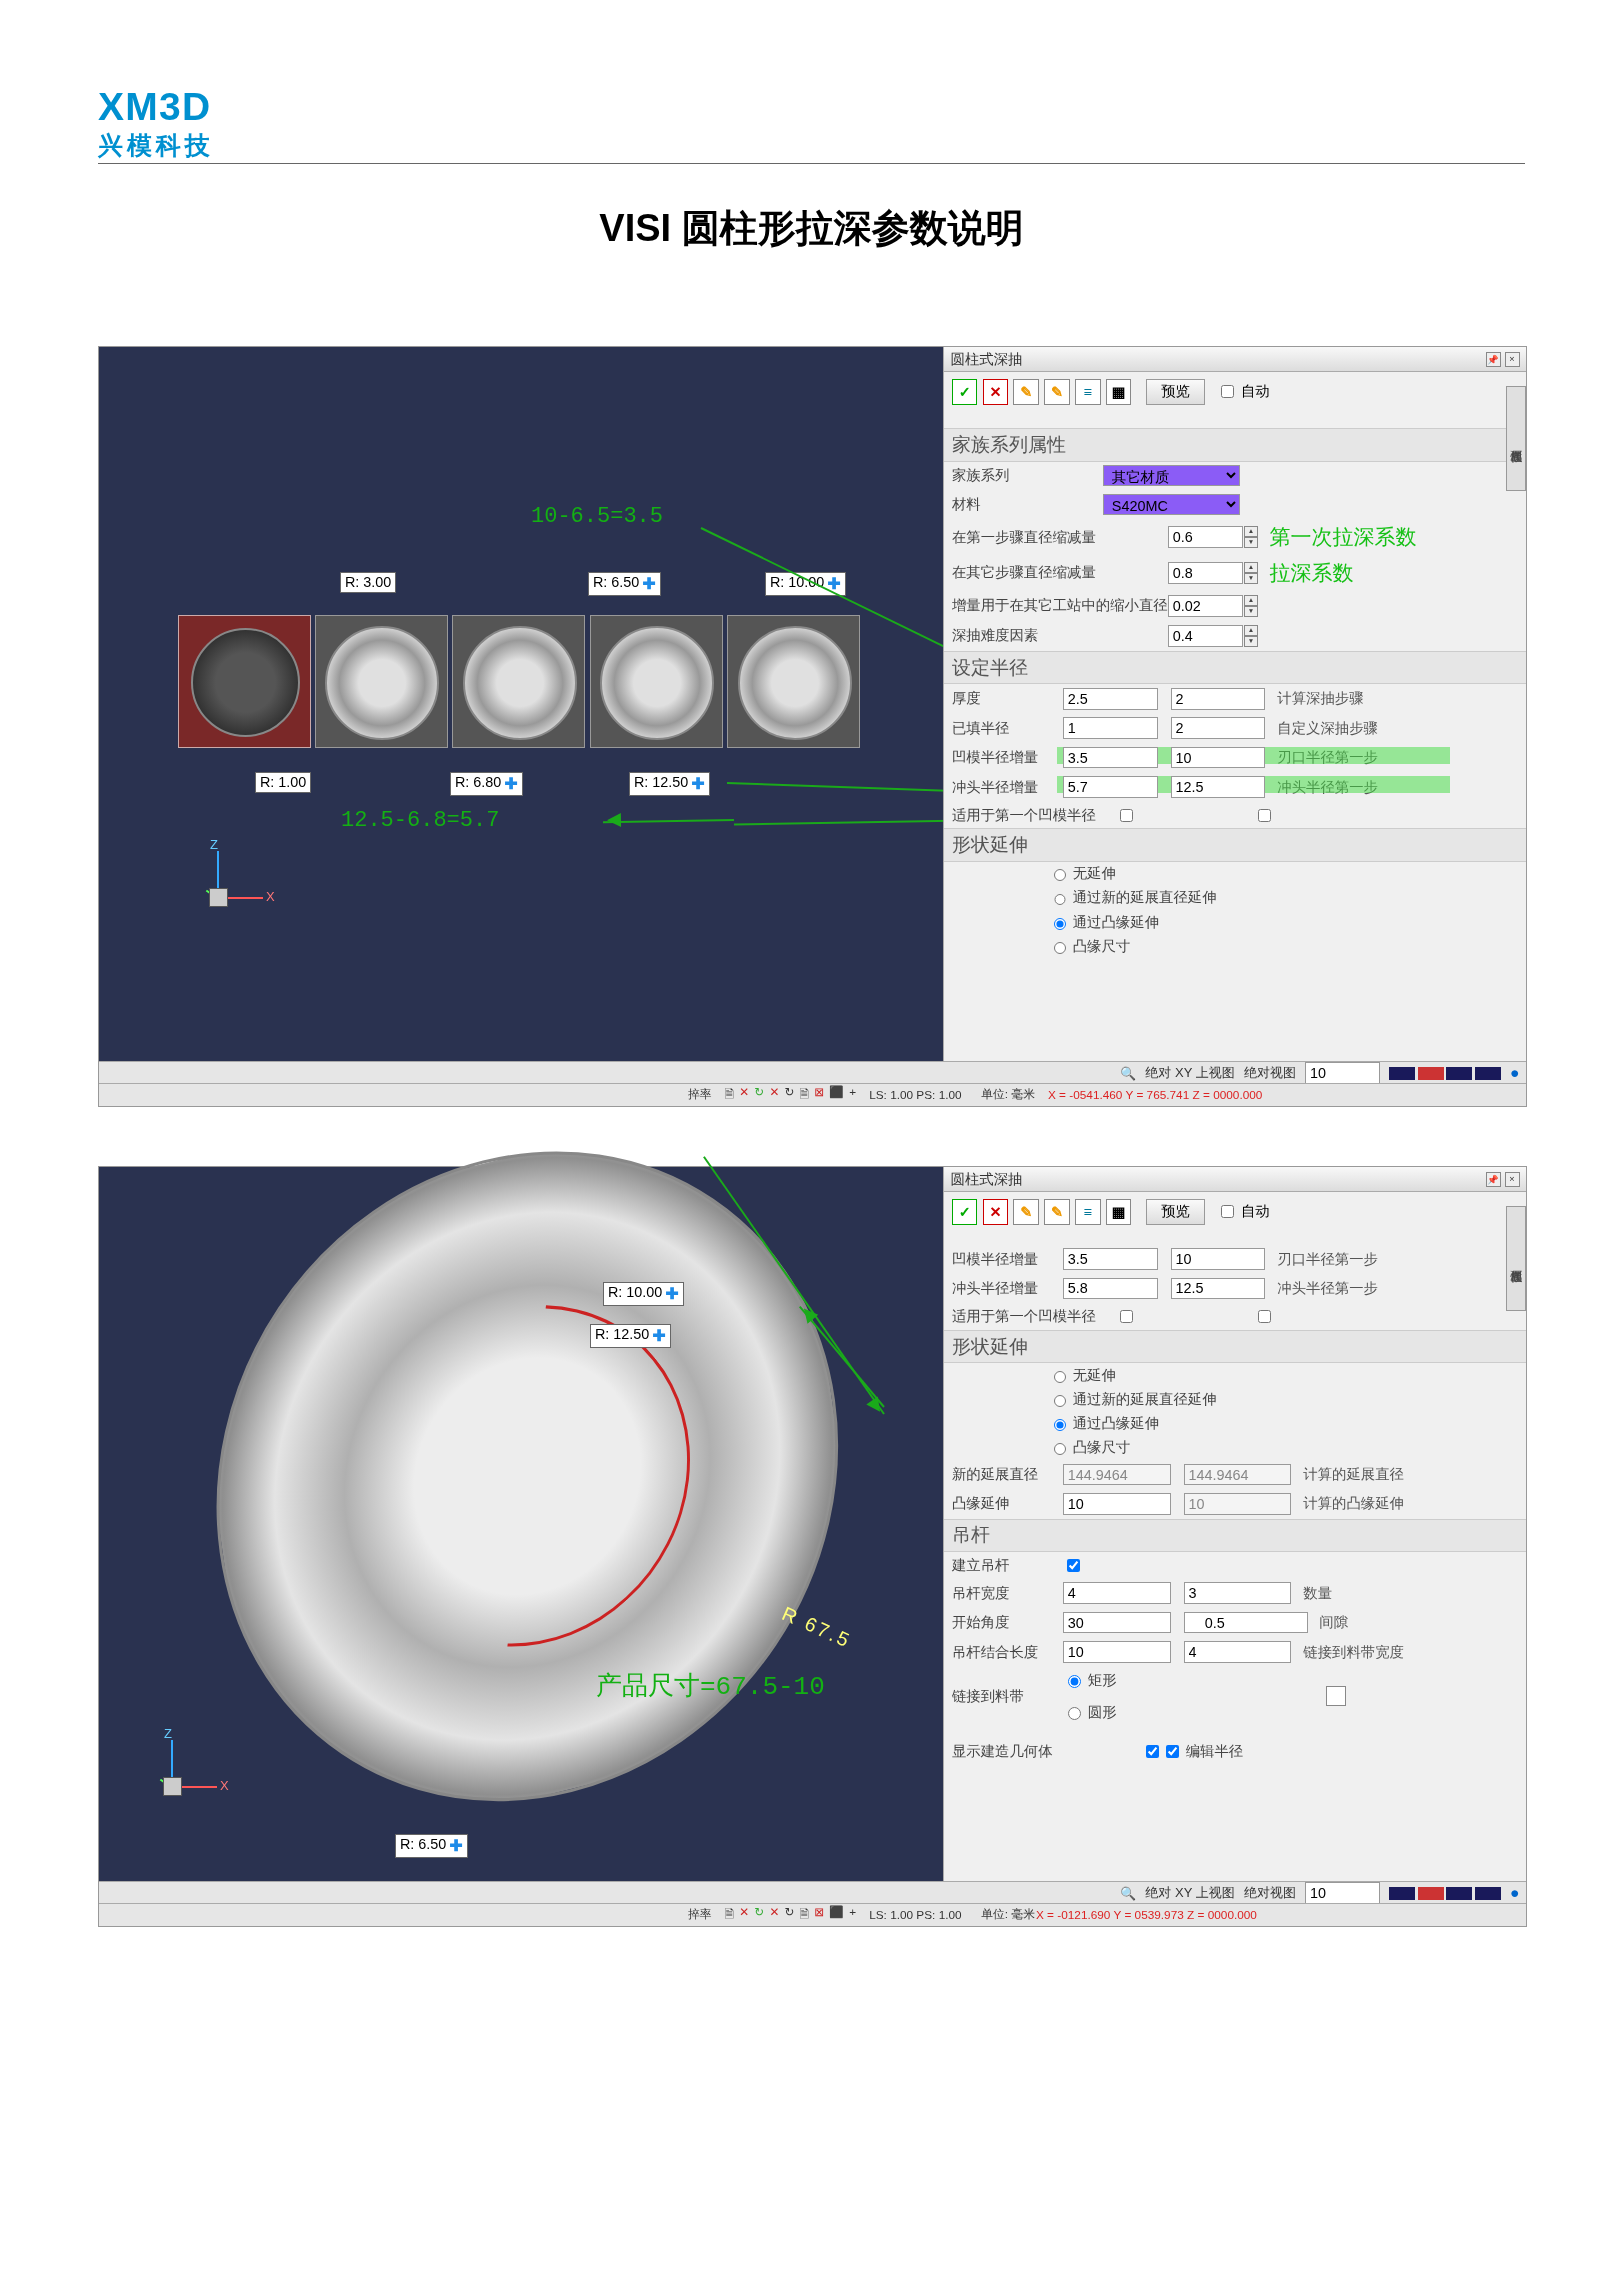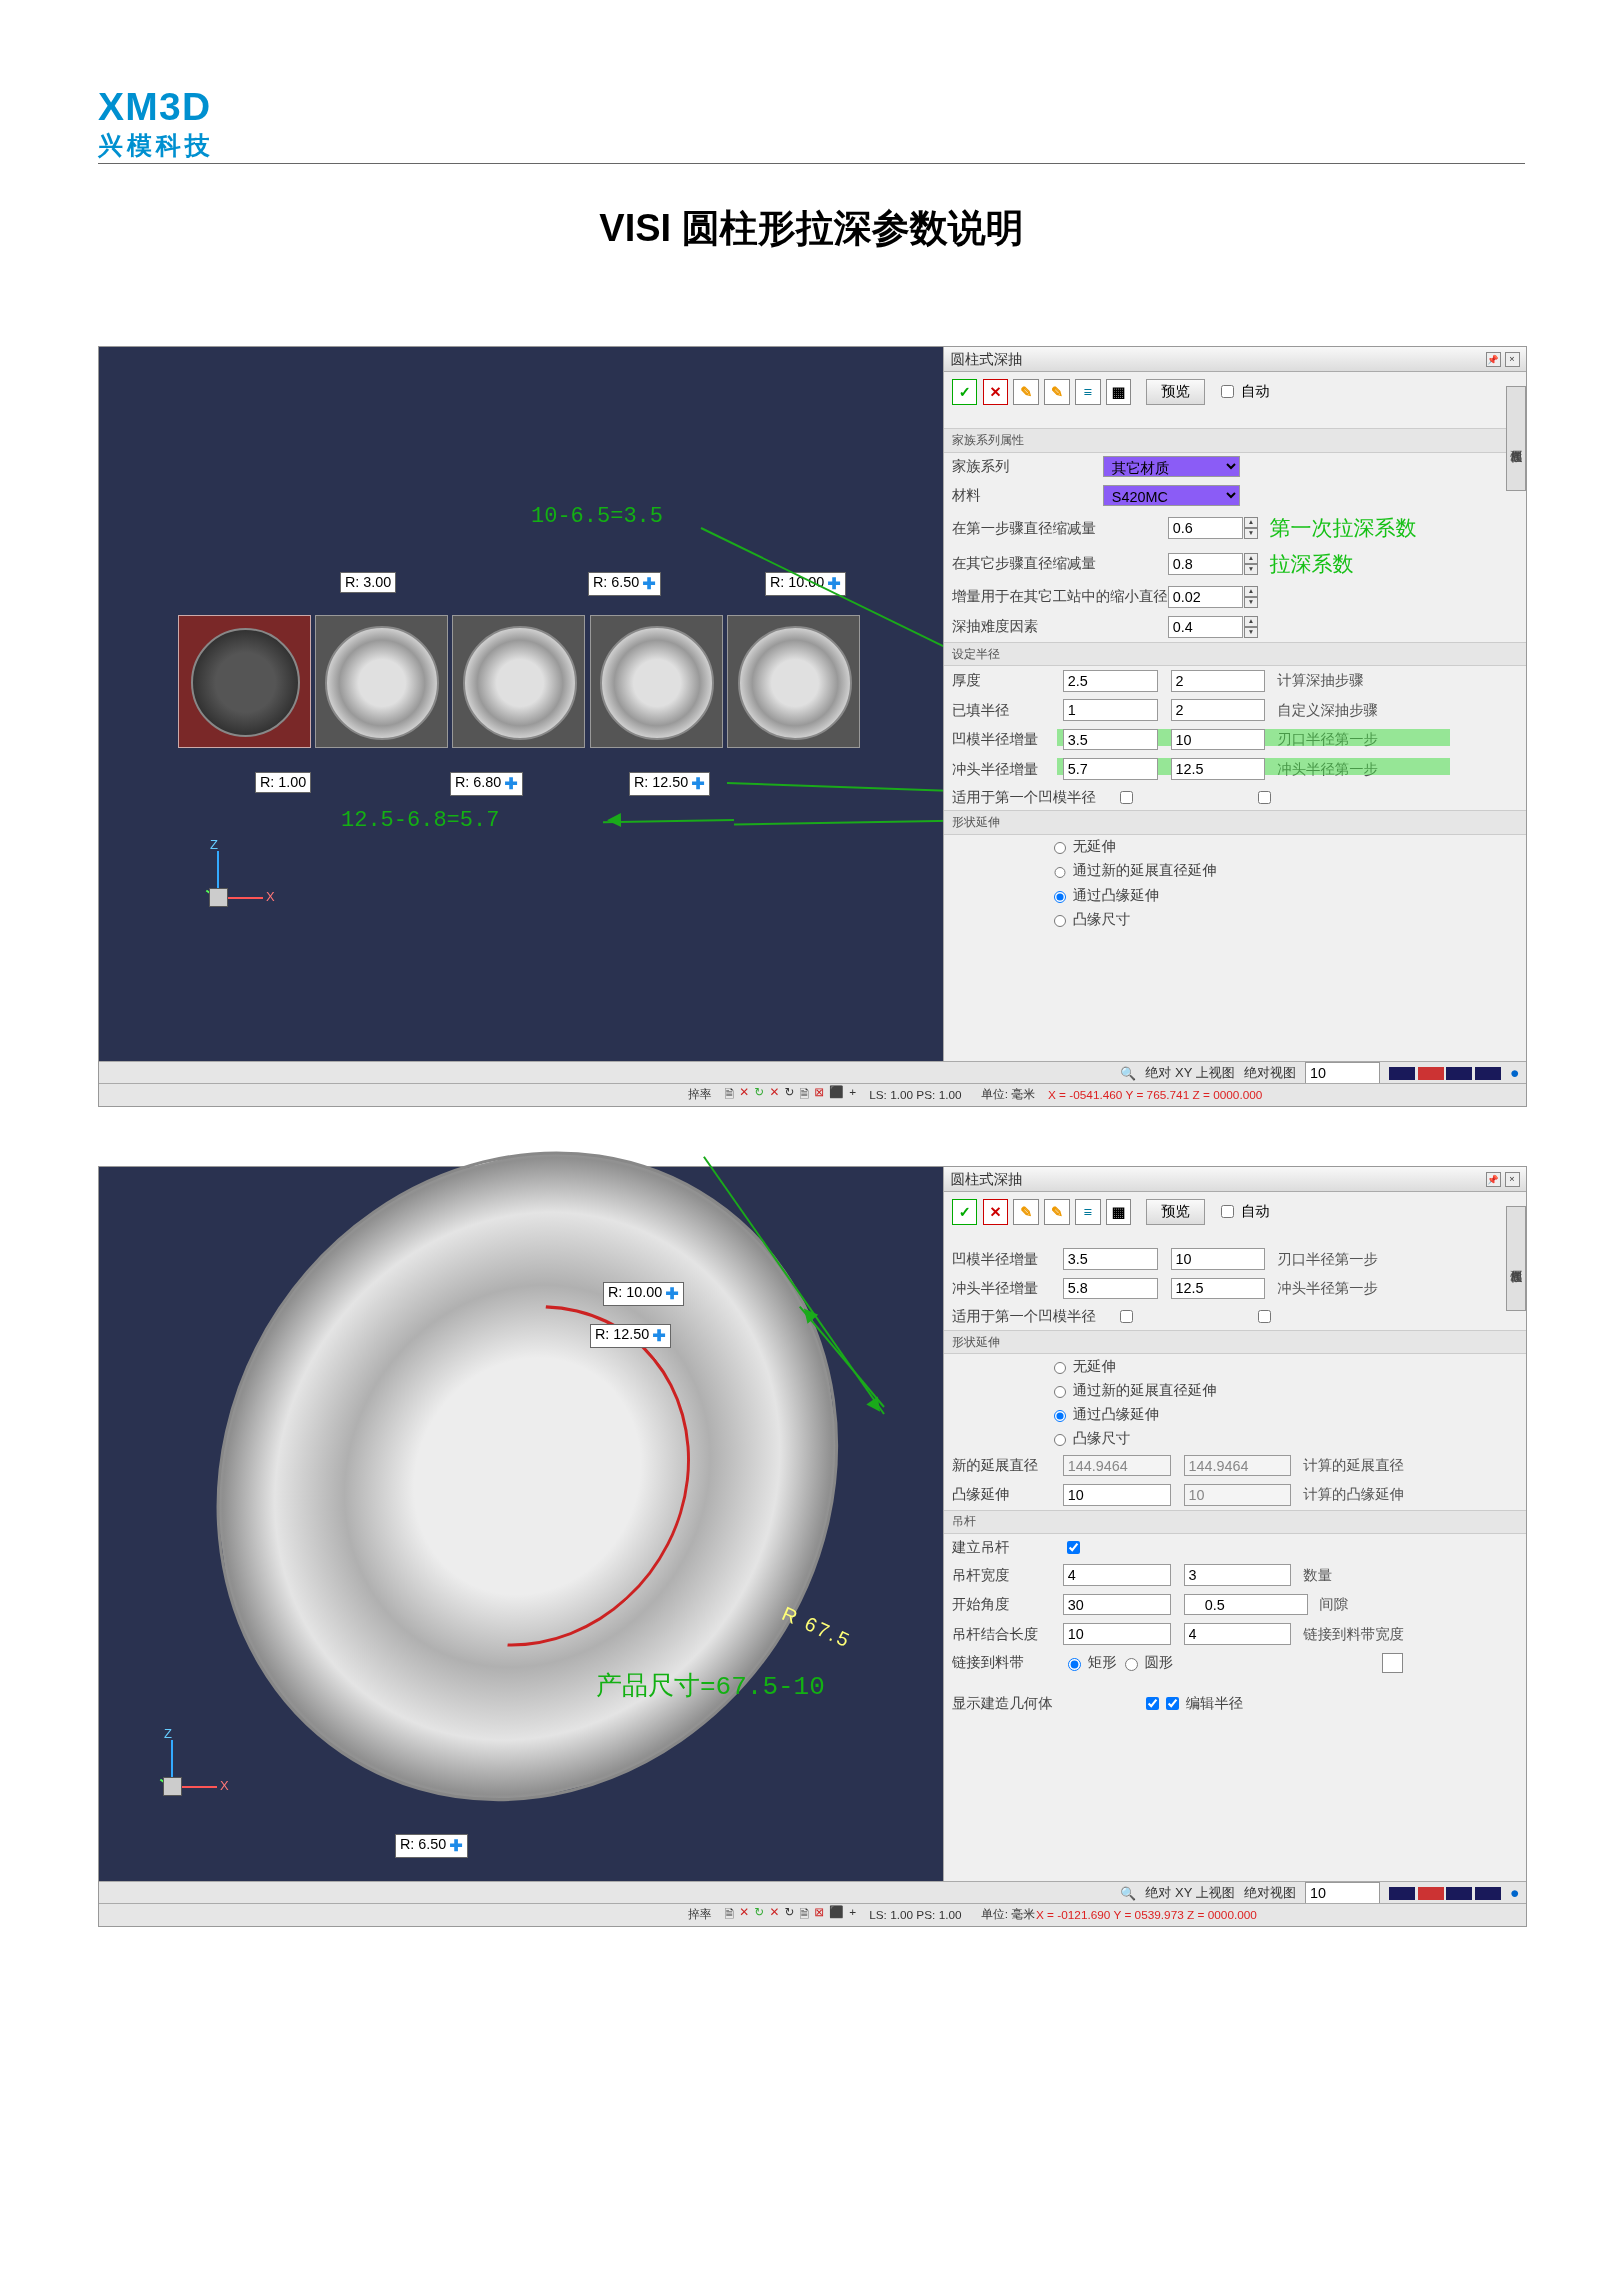--- a/index.html
+++ b/index.html
@@ -14,21 +14,21 @@
   .panel-title{background:linear-gradient(#f8f8f8,#dcdcdc);padding:2.6px 6.5px;font-size:14.4px;color:#333;border-bottom:0.7px solid #aaa;display:flex;align-items:center;justify-content:space-between}
   .panel-title .win{display:flex;gap:3.9px}
   .panel-title .win span{width:13px;height:13px;border:0.7px solid #888;background:#eee;display:inline-flex;align-items:center;justify-content:center;font-size:9.2px}
   .toolbar{padding:6.5px 7.9px;display:flex;gap:5.2px;align-items:center}
   .tbtn{width:23.6px;height:23.6px;border:0.7px solid #888;background:#fff;display:inline-flex;align-items:center;justify-content:center;font-size:14.4px;font-weight:bold}
   .chk{color:#0a0;border-color:#0a0}
   .xbtn{color:#c00;border-color:#c00}
   .preview{border:0.7px solid #999;background:linear-gradient(#fafafa,#ddd);padding:2.6px 14.4px;font-size:14.4px;margin-left:9.2px}
   .chbox{display:inline-flex;align-items:center;gap:3.9px;font-size:14.4px;margin-left:6.5px}
   .chbox input{width:13px;height:13px}
-  .section{background:#e6e6e6;border-top:0.7px solid #ccc;border-bottom:0.7px solid #ccc;padding:2.6px 7.9px;font-size:12px;color:#555}
+  .section{background:#e6e6e6;border-top:0.7px solid #ccc;border-bottom:0.7px solid #ccc;padding:2.6px 7.9px;font-size:19px;color:#555}
   .row{display:flex;align-items:center;padding:3.9px 7.9px;font-size:14.4px;color:#444}
   .row .lab{width:151px}
   .row .lab-w{width:111px}
   .inp{border:0.7px solid #999;background:#fff;height:19.6px;padding:0 3.9px;font-size:14.4px;min-width:65px}
   .sel{border:0.7px solid #999;background:#8b5cf6;height:21px;padding:1.3px 3.9px;font-size:14.4px;width:137px}
   .spin{display:inline-flex;flex-direction:column;margin-left:1.3px}
   .spin span{border:0.7px solid #888;width:11.8px;height:9.2px;background:#eee;font-size:6.5px;text-align:center;line-height:7.9px}
   .side-lab{font-size:14.4px;color:#555;margin-left:11.8px}
   .green{color:#16c016;font-size:21px}
   .radio{display:flex;align-items:center;gap:3.9px;padding:2.6px 6.5px 2.6px 105px;font-size:14.4px;color:#444}
@@ -407,21 +407,21 @@
           <span class="side-lab">间隙</span>
         </div>
       <div class="row">
           <span class="lab-w">吊杆结合长度</span>
           <input class="inp" style="width: 98px;" value="10">
           <input class="inp" style="width: 98px; margin-left: 13px;" value="4">
           <span class="side-lab">链接到料带宽度</span>
         </div>
       <div class="row">
           <span class="lab-w">链接到料带</span>
-        <span style="display:flex;flex-direction:row;gap:3px">
+        <span style="display:flex;flex-direction:column;gap:13px">
           <label style="display:flex;gap:3.9px;align-items:center">
               <input type="radio" name="lk" checked="" style="">
               <span>矩形</span>
             </label>
           <label style="display:flex;gap:3.9px;align-items:center">
               <input type="radio" name="lk" style="">
               <span>圆形</span>
             </label>
         </span>
         <span style="margin-left:209px;width:18.3px;height:18.3px;border:0.7px solid #888;background:#fff;display:inline-block"></span>

